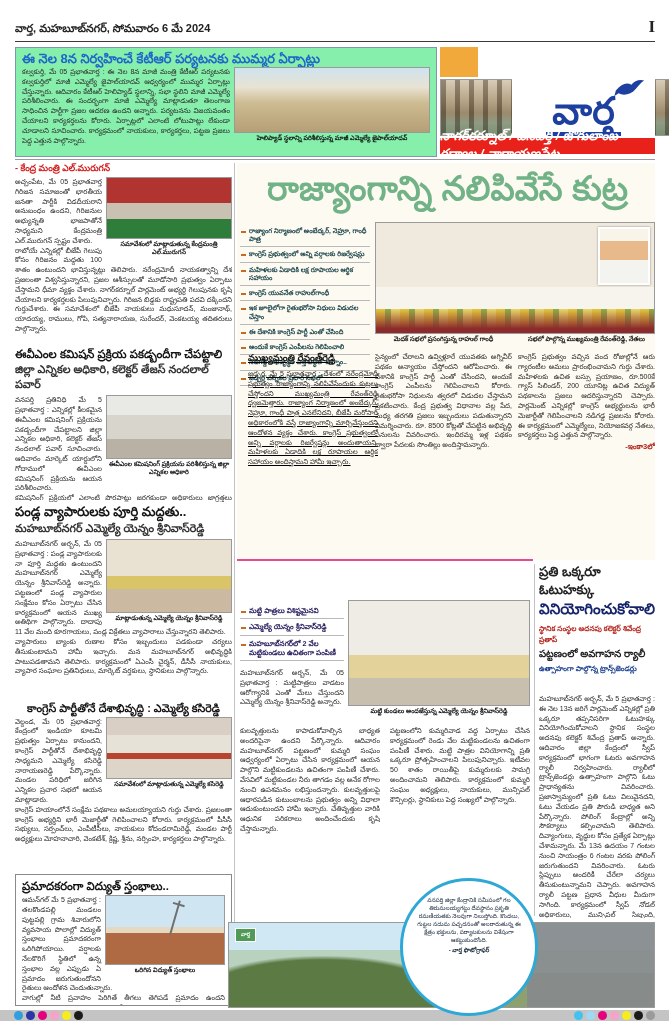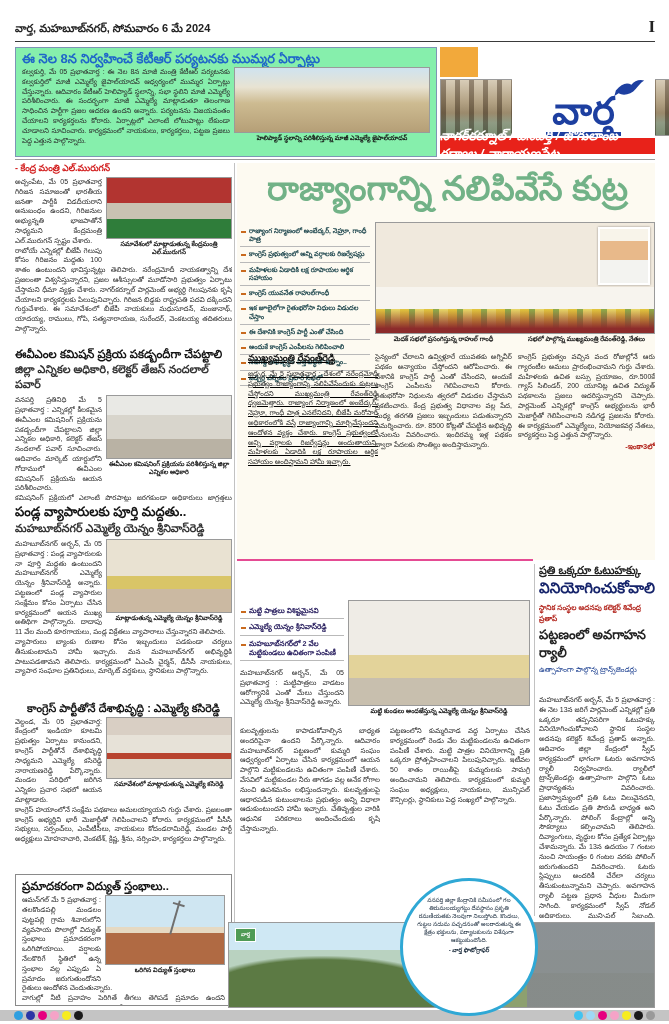--- a/index.html
+++ b/index.html
@@ -88,25 +88,25 @@
                color:#fff; font-weight:bold; font-size:17px; display:flex; align-items:center; justify-content:center; }
   .mid-bullets { position:absolute; left:240px; top:603px; width:104px; list-style:none; }
   .mid-bullets li { font-size:7.2px; font-weight:bold; color:#2a2060; border-bottom:1px solid #b9b9b9;
                     padding:3px 0 3px 9px; position:relative; line-height:1.3; }
   .mid-bullets li::before { content:""; position:absolute; left:1px; top:8px; width:5px; height:2px; background:#c96a1e; }
   .mid-photo-wrap { position:absolute; left:348px; top:600px; width:182px; }
   .mid-block { position:absolute; overflow:hidden; }
 
   
   .rt { position:absolute; left:539px; top:564px; width:116px; height:354px; overflow:hidden; }
-  .rt-t1 { font-size:11px; font-weight:bold; color:#222;text-decoration:underline; }
+  .rt-t1 { font-size:13px; font-weight:bold; color:#222; }
   .rt-t2 { font-size:15px; font-weight:bold; color:#16246b; margin-bottom:3px; }
   .rt-s1 { font-size:7.3px; font-weight:bold; color:#b3261e; margin-bottom:2px; }
-  .rt-s2 { font-size:13px; font-weight:bold; color:#222; margin-bottom:2px; }
-  .rt-s3 { font-size:7.3px; font-weight:normal; color:#1a3e8f; margin-bottom:19px; }
+  .rt-s2 { font-size:10px; font-weight:bold; color:#222; margin-bottom:2px; }
+  .rt-s3 { font-size:7.3px; font-weight:bold; color:#1a3e8f; margin-bottom:19px; }
 
   
   .bottom-photo { position:absolute; left:228px; top:922px; width:427px; height:86px; }
   .photo-badge { position:absolute; left:6px; top:5px; padding:2px 5px; background:#4f9b55; color:#fff;
                  font-size:5.5px; font-weight:bold; border:1px solid #fff; }
   .circle { position:absolute; left:400px; top:878px; width:138px; height:138px; border-radius:50%;
             background:#fff; border:3px solid #2fa8d5; padding:16px 12px; text-align:center; overflow:hidden; z-index:3; }
   .circle-text { font-size:5.9px; line-height:1.35; color:#234; }
   .circle-attrib { font-size:6px; font-weight:bold; color:#123; margin-top:2px; }
 

